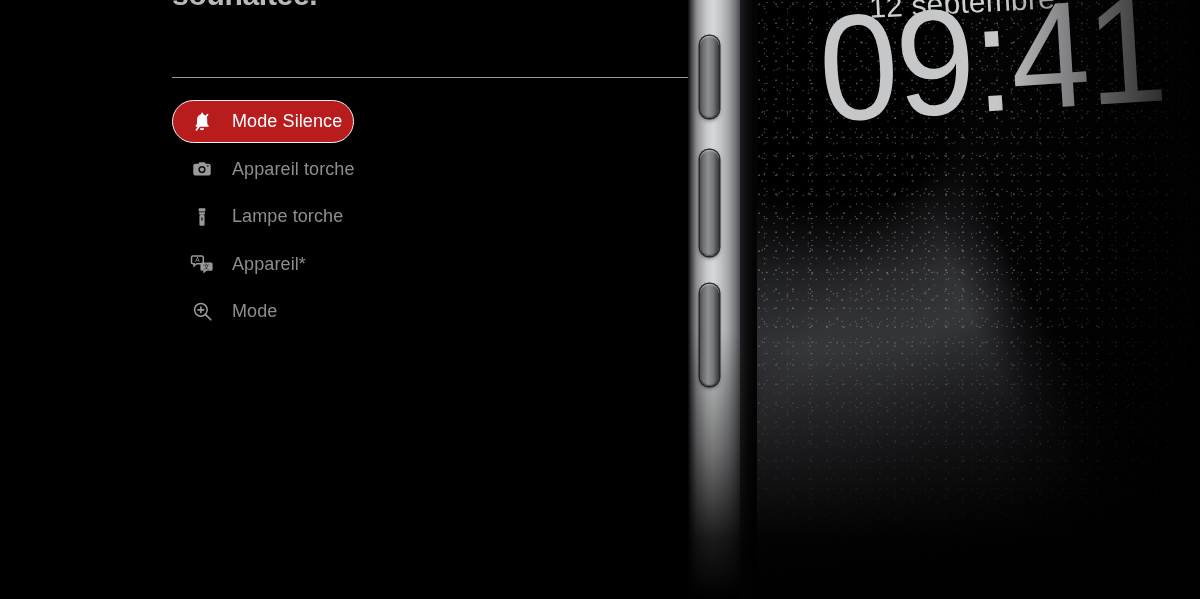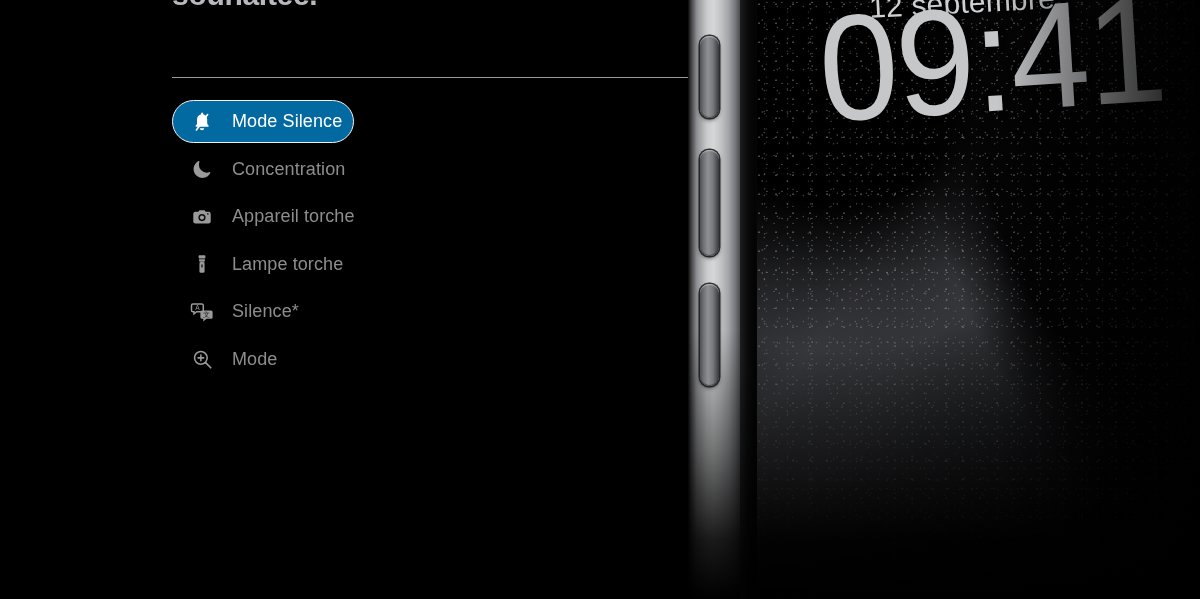--- a/index.html
+++ b/index.html
@@ -45,21 +45,21 @@
   }
   .menu-item .mi-label {
     font-size:18px; color:#8d8d8d; letter-spacing:0.1px;
     white-space:nowrap;
   }
 
   
   .menu-item.selected {
     width:182px; height:43px;
     border:1.6px solid #f2f2f2; border-radius:22px;
-    background:#0369a1;
+    background:#b91c1c;
     padding-left:15px;
   }
   .menu-item.selected .mi-label { color:#ffffff; font-weight:400; font-size:18px; }
 
   .mi-icon svg { display:block; }
 
   
   .phone { position:absolute; left:688px; top:0; width:512px; height:599px; }
 
   
@@ -188,28 +188,20 @@
           <svg width="24" height="24" viewBox="0 0 24 24">
             <path fill="#ffffff" d="M12 2.6a1.15 1.15 0 0 1 1.15 1.15v.62c2.4.5 4.05 2.6 4.05 5.13v3.4c0 .9.3 1.5.86 2.1l.5.53c.42.45.1 1.17-.5 1.17H6.2c-.6 0-.92-.72-.5-1.17l.5-.53c.56-.6.86-1.2.86-2.1V9.5c0-2.53 1.65-4.63 4.05-5.13v-.62A1.15 1.15 0 0 1 12 2.6z"></path>
             <path fill="#ffffff" d="M9.85 18.2h4.3a2.15 2.15 0 0 1-4.3 0z"></path>
             <path stroke="#ffffff" stroke-width="1.7" stroke-linecap="round" d="M6.4 19.9 17.6 4.6"></path>
             <path stroke="#000000" stroke-width="0.9" stroke-linecap="round" d="M6.4 19.9 17.6 4.6" opacity="0"></path>
           </svg>
         </span>
         <span class="mi-label">Mode Silence</span>
       </div>
 
-      <div class="menu-item">
-        <span class="mi-icon">
-          <svg width="22" height="22" viewBox="0 0 24 24">
-            <path fill="#9a9a9a" d="M20.3 15.4A8.6 8.6 0 0 1 9.3 4.2a.7.7 0 0 0-.95-.8 9.6 9.6 0 1 0 12.7 12.9.7.7 0 0 0-.75-.9z"></path>
-          </svg>
-        </span>
-        <span class="mi-label">Concentration</span>
-      </div>
 
       <div class="menu-item">
         <span class="mi-icon">
           <svg width="22" height="22" viewBox="0 0 24 24">
             <path fill="#9a9a9a" d="M9.1 4.6h5.8l1 1.7h3.3A2.3 2.3 0 0 1 21.5 8.6v8.3a2.3 2.3 0 0 1-2.3 2.3H4.8a2.3 2.3 0 0 1-2.3-2.3V8.6a2.3 2.3 0 0 1 2.3-2.3h3.3z"></path>
             <circle cx="12" cy="12.6" r="3.9" fill="#0a0a0a"></circle>
             <circle cx="12" cy="12.6" r="2.3" fill="#9a9a9a"></circle>
             <circle cx="18.4" cy="8.6" r="0.85" fill="#0a0a0a"></circle>
           </svg>
         </span>
@@ -231,21 +223,21 @@
 
       <div class="menu-item">
         <span class="mi-icon">
           <svg width="24" height="24" viewBox="0 0 24 24">
             <path fill="none" stroke="#9a9a9a" stroke-width="1.5" d="M2.9 4.0h9.0a1.4 1.4 0 0 1 1.4 1.4v5.0a1.4 1.4 0 0 1-1.4 1.4H6.6l-2.6 2.2v-2.2h-1.1a1.4 1.4 0 0 1-1.4-1.4v-5.0A1.4 1.4 0 0 1 2.9 4.0z"></path>
             <text x="7.4" y="10.0" font-family="'Liberation Sans',sans-serif" font-size="6.6" fill="#9a9a9a" text-anchor="middle">A</text>
             <path fill="#9a9a9a" d="M11.9 10.4h9.2a1.5 1.5 0 0 1 1.5 1.5v5.4a1.5 1.5 0 0 1-1.5 1.5h-4.6l-3.2 2.6v-2.6h-1.4a1.5 1.5 0 0 1-1.5-1.5v-5.4a1.5 1.5 0 0 1 1.5-1.5z"></path>
             <text x="16.5" y="17.0" font-family="'Liberation Sans',sans-serif" font-size="7.0" fill="#161616" text-anchor="middle">文</text>
           </svg>
         </span>
-        <span class="mi-label">Silence*</span>
+        <span class="mi-label">Appareil*</span>
       </div>
 
       <div class="menu-item">
         <span class="mi-icon">
           <svg width="23" height="23" viewBox="0 0 24 24">
             <circle cx="10.3" cy="10.3" r="6.6" fill="none" stroke="#9a9a9a" stroke-width="1.6"></circle>
             <path stroke="#9a9a9a" stroke-width="1.8" stroke-linecap="round" d="M15.2 15.2 20.6 20.6"></path>
             <path stroke="#9a9a9a" stroke-width="1.6" stroke-linecap="round" d="M10.3 7.3v6M7.3 10.3h6"></path>
           </svg>
         </span>

